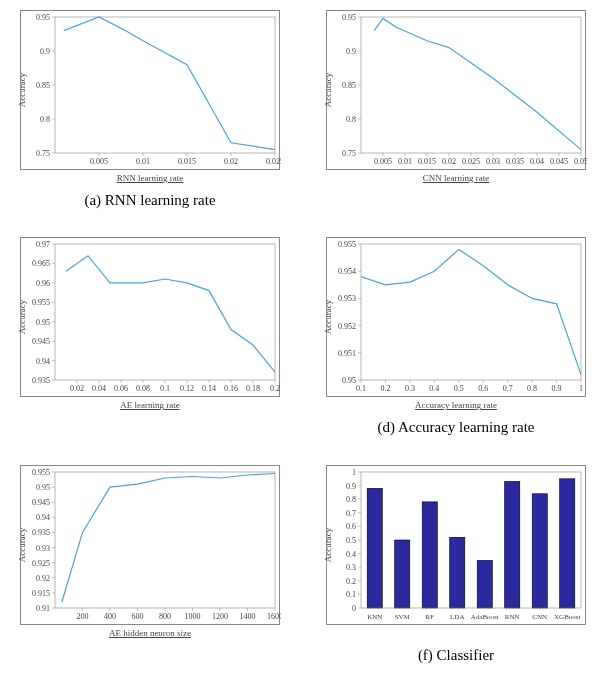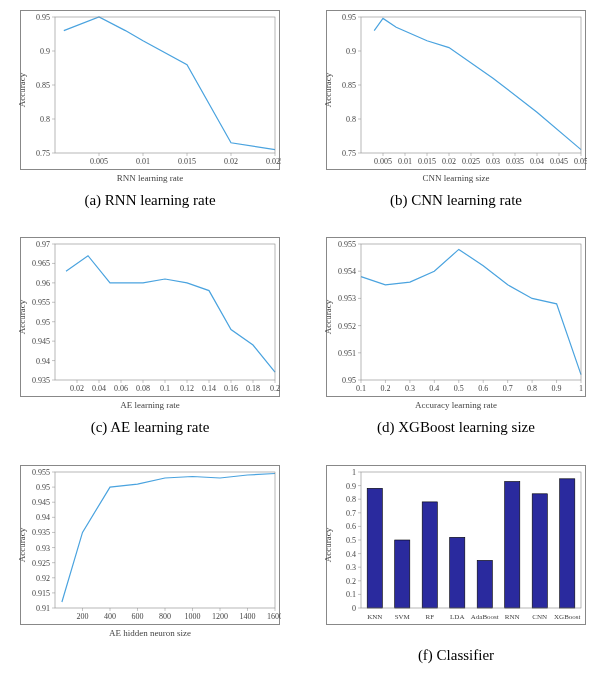--- a/index.html
+++ b/index.html
@@ -48,20 +48,21 @@
     white-space: nowrap;
   }
   .x-label {
     position: absolute;
     left: 50%;
     bottom: -14px;
     transform: translateX(-50%);
     font-size: 9px;
     color: #444;
     white-space: nowrap;
+    text-decoration: underline;
   }
   .ticks-x text {
     font-size: 8px;
     fill: #444;
     text-anchor: middle;
   }
   .ticks-y text {
     font-size: 8px;
     fill: #444;
     text-anchor: end;
@@ -152,23 +153,22 @@
             <text x="209.99999999999997" y="153">0.04</text>
             <line x1="231.99999999999997" y1="142" x2="231.99999999999997" y2="145" stroke="#888" stroke-width="0.5"></line>
             <text x="231.99999999999997" y="153">0.045</text>
             <line x1="254" y1="142" x2="254" y2="145" stroke="#888" stroke-width="0.5"></line>
             <text x="254" y="153">0.05</text>
           </g>
           <path d="M47.2 19.6 L56.0 7.4 L69.2 16.2 L100.0 29.8 L122.0 36.6 L166.0 67.2 L210.0 101.2 L254.0 138.6 " fill="none" stroke="#4aa3df" stroke-width="1.2"></path>
           <rect x="34" y="6" width="220" height="136" fill="none" stroke="#888" stroke-width="0.6"></rect>
         </svg>
       <div class="y-label">Accuracy</div>
-      <div class="x-label">CNN learning size</div>
-    </div>
-    <div class="caption">(b) CNN learning rate</div>
+      <div class="x-label">CNN learning rate</div>
+    </div>
   </div>
 
   <div class="cell">
     <div class="plot-box">
       <svg class="chart-svg" width="260" height="160">
           <g class="ticks-y">
             <line x1="31" y1="142" x2="34" y2="142" stroke="#888" stroke-width="0.5"></line>
             <text x="29" y="145">0.935</text>
             <line x1="31" y1="122.57142857142894" x2="34" y2="122.57142857142894" stroke="#888" stroke-width="0.5"></line>
             <text x="29" y="125.57142857142894">0.94</text>
@@ -206,21 +206,20 @@
             <text x="231.99999999999997" y="153">0.18</text>
             <line x1="254" y1="142" x2="254" y2="145" stroke="#888" stroke-width="0.5"></line>
             <text x="254" y="153">0.2</text>
           </g>
           <path d="M45.0 33.2 L67.0 17.7 L89.0 44.9 L122.0 44.9 L144.0 41.0 L166.0 44.9 L188.0 52.6 L210.0 91.5 L232.0 107.0 L254.0 134.2 " fill="none" stroke="#4aa3df" stroke-width="1.2"></path>
           <rect x="34" y="6" width="220" height="136" fill="none" stroke="#888" stroke-width="0.6"></rect>
         </svg>
       <div class="y-label">Accuracy</div>
       <div class="x-label">AE learning rate</div>
     </div>
-    <div class="caption">(c) AE learning rate</div>
   </div>
 
   <div class="cell">
     <div class="plot-box">
       <svg class="chart-svg" width="260" height="160">
           <g class="ticks-y">
             <line x1="31" y1="142" x2="34" y2="142" stroke="#888" stroke-width="0.5"></line>
             <text x="29" y="145">0.95</text>
             <line x1="31" y1="114.8" x2="34" y2="114.8" stroke="#888" stroke-width="0.5"></line>
             <text x="29" y="117.8">0.951</text>
@@ -254,21 +253,21 @@
             <text x="229.55555555555557" y="153">0.9</text>
             <line x1="254" y1="142" x2="254" y2="145" stroke="#888" stroke-width="0.5"></line>
             <text x="254" y="153">1</text>
           </g>
           <path d="M34.0 38.6 L58.4 46.8 L82.9 44.1 L107.3 33.2 L131.8 11.4 L156.2 27.8 L180.7 46.8 L205.1 60.4 L229.6 65.8 L254.0 136.6 " fill="none" stroke="#4aa3df" stroke-width="1.2"></path>
           <rect x="34" y="6" width="220" height="136" fill="none" stroke="#888" stroke-width="0.6"></rect>
         </svg>
       <div class="y-label">Accuracy</div>
       <div class="x-label">Accuracy learning rate</div>
     </div>
-    <div class="caption">(d) XGBoost learning size</div>
+    <div class="caption">(d) Accuracy learning rate</div>
   </div>
 
   <div class="cell">
     <div class="plot-box">
       <svg class="chart-svg" width="260" height="160">
           <g class="ticks-y">
             <line x1="31" y1="142" x2="34" y2="142" stroke="#888" stroke-width="0.5"></line>
             <text x="29" y="145">0.91</text>
             <line x1="31" y1="126.88888888888886" x2="34" y2="126.88888888888886" stroke="#888" stroke-width="0.5"></line>
             <text x="29" y="129.88888888888886">0.915</text>

